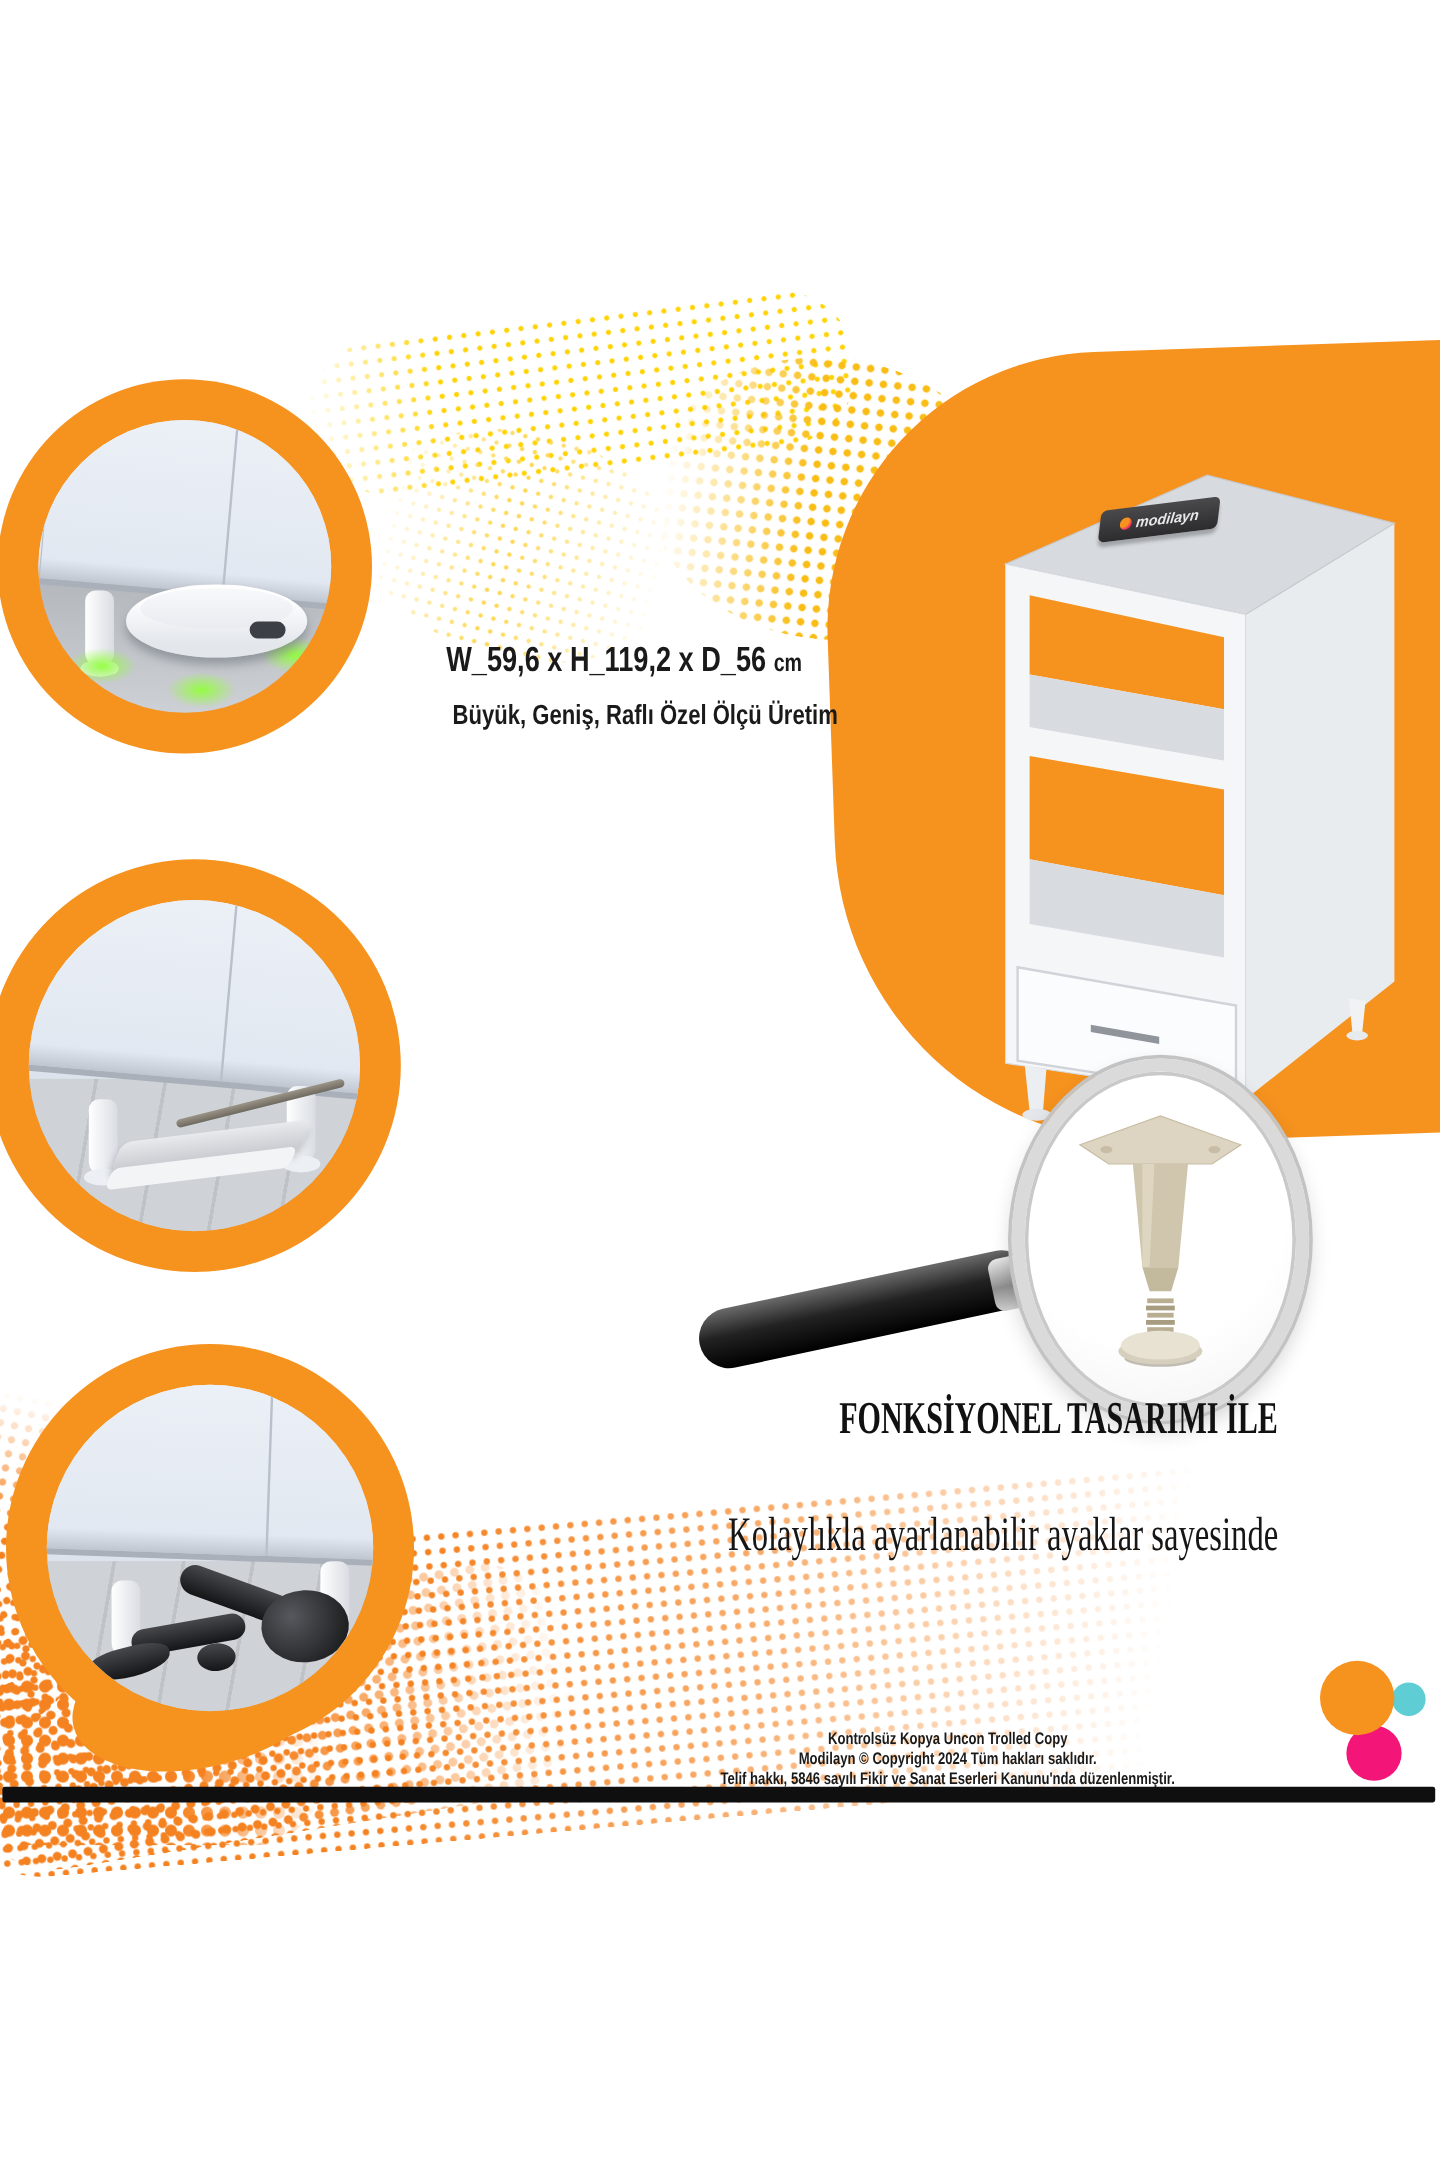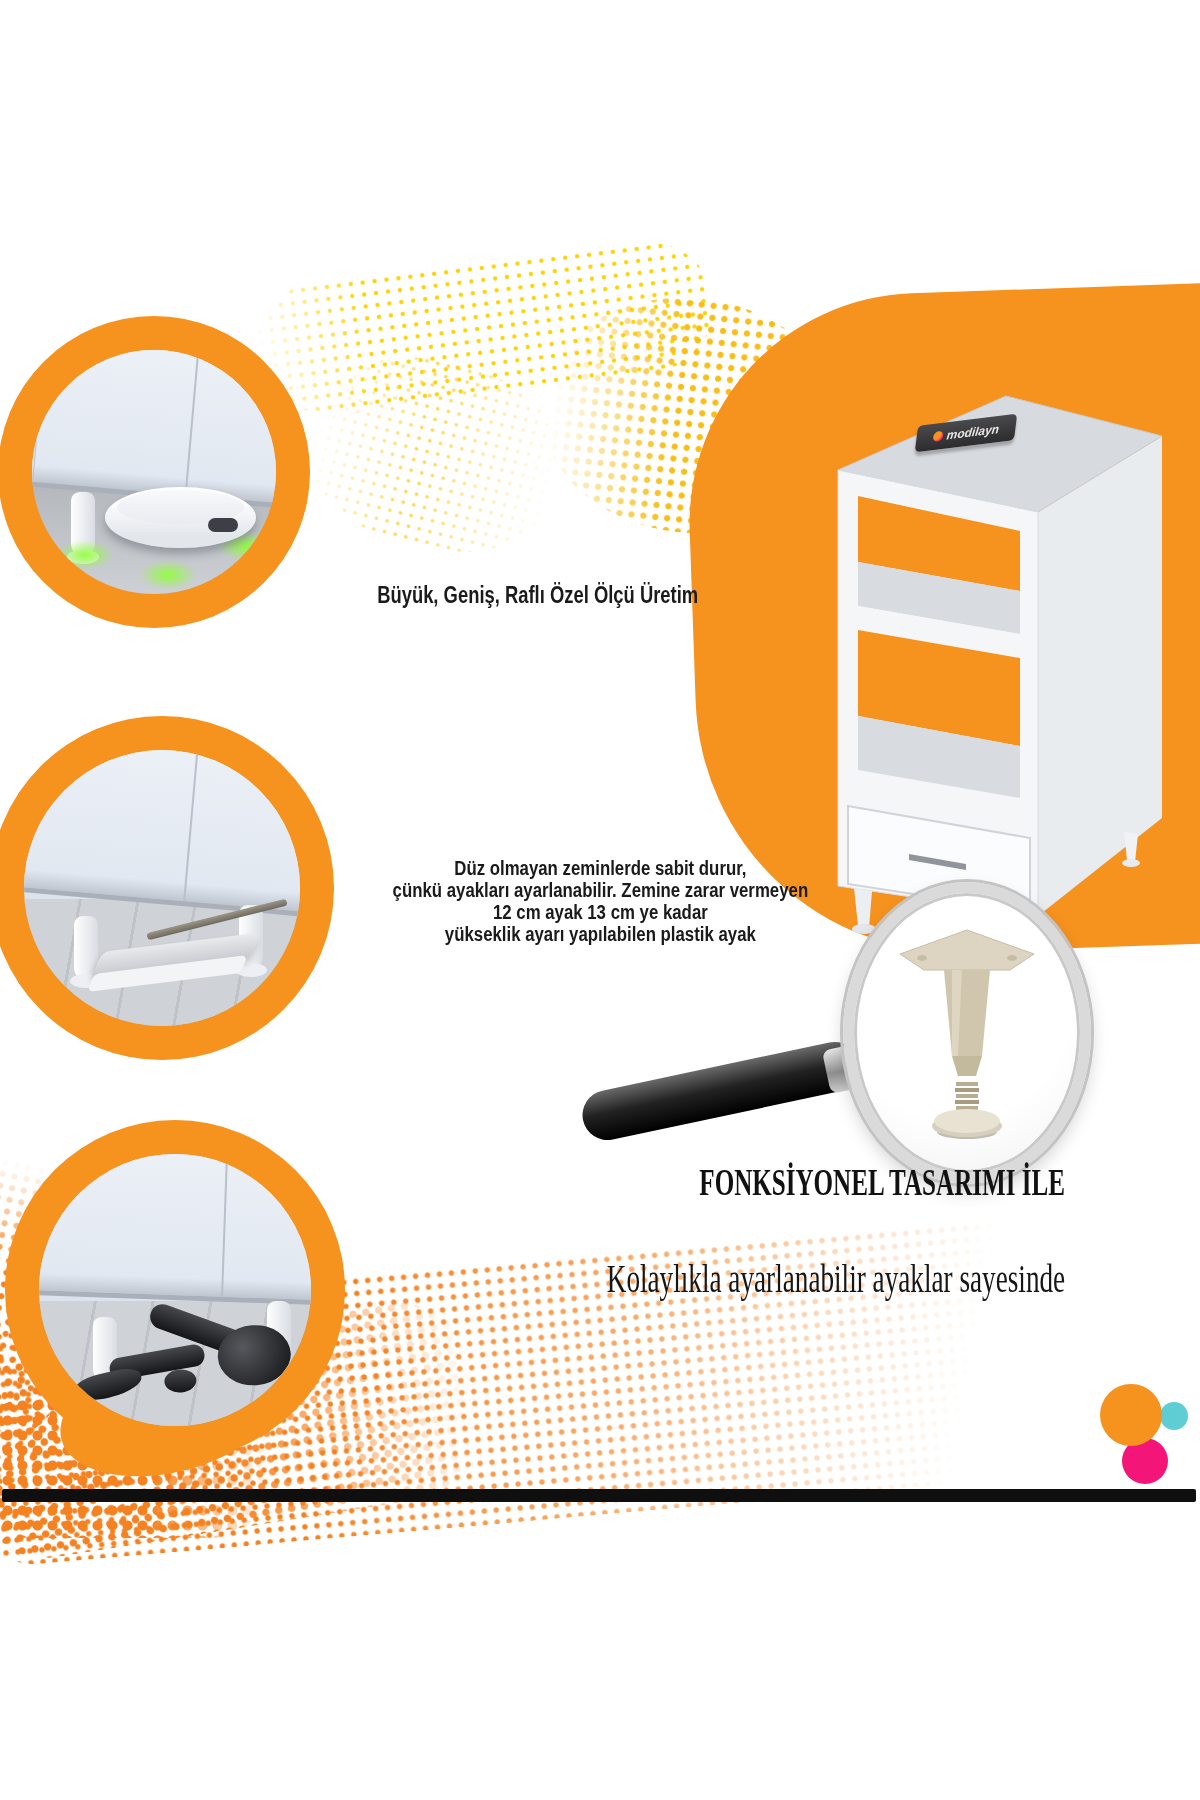--- a/index.html
+++ b/index.html
@@ -237,43 +237,45 @@
       <rect x="63" y="170" width="24" height="4" fill="#a89d80"></rect>
       <rect x="64" y="176" width="22" height="4" fill="#b9ae92"></rect>
       <rect x="63" y="182" width="24" height="4" fill="#a89d80"></rect>
       <rect x="64" y="188" width="22" height="4" fill="#b9ae92"></rect>
       <ellipse cx="75" cy="214" rx="30" ry="7" fill="#8d8776" opacity="0.55"></ellipse>
       <ellipse cx="75" cy="208" rx="35" ry="11" fill="#d6cfbd"></ellipse>
       <ellipse cx="75" cy="203" rx="33" ry="12" fill="#e8e2d3"></ellipse>
     </svg>
   </div>
 
+  <div class="tblock dims-line">
+    <span class="squeeze"><span>W_59,6 x H_119,2 x D_56</span>&nbsp;<span class="dims-unit">cm</span></span>
+  </div>
   <div class="tblock sub-line">
     <span class="squeeze">Büyük, Geniş, Raflı Özel Ölçü Üretim</span>
   </div>
 
-  <div class="tblock para">
-    <span class="squeeze">Düz olmayan zeminlerde sabit durur,
-çünkü ayakları ayarlanabilir. Zemine zarar vermeyen
-12 cm ayak 13 cm ye kadar
-yükseklik ayarı yapılabilen plastik ayak</span>
-  </div>
 
   <div class="headline">
     <div><span class="sq">FONKSİYONEL TASARIMI İLE</span></div>
   </div>
   <div class="bodyserif">
     <div><span class="sq">Kolaylıkla ayarlanabilir ayaklar sayesinde</span></div>
   </div>
 
   <div class="dots o1 abs"></div>
   <div class="dots o2 abs"></div>
   <div class="dots o3 abs"></div>
   <div class="dots o4 abs"></div>
   <div class="solid-blob abs"></div>
 
+  <div class="tblock footer">
+    <span class="squeeze">Kontrolsüz Kopya Uncon Trolled Copy
+Modilayn © Copyright 2024 Tüm hakları saklıdır.
+Telif hakkı, 5846 sayılı Fikir ve Sanat Eserleri Kanunu'nda düzenlenmiştir.</span>
+  </div>
 
   <div class="c-pink abs"></div>
   <div class="c-teal abs"></div>
   <div class="c-orange abs"></div>
   <div class="black-bar abs"></div>
 
 </div>
 
 </body></html>

